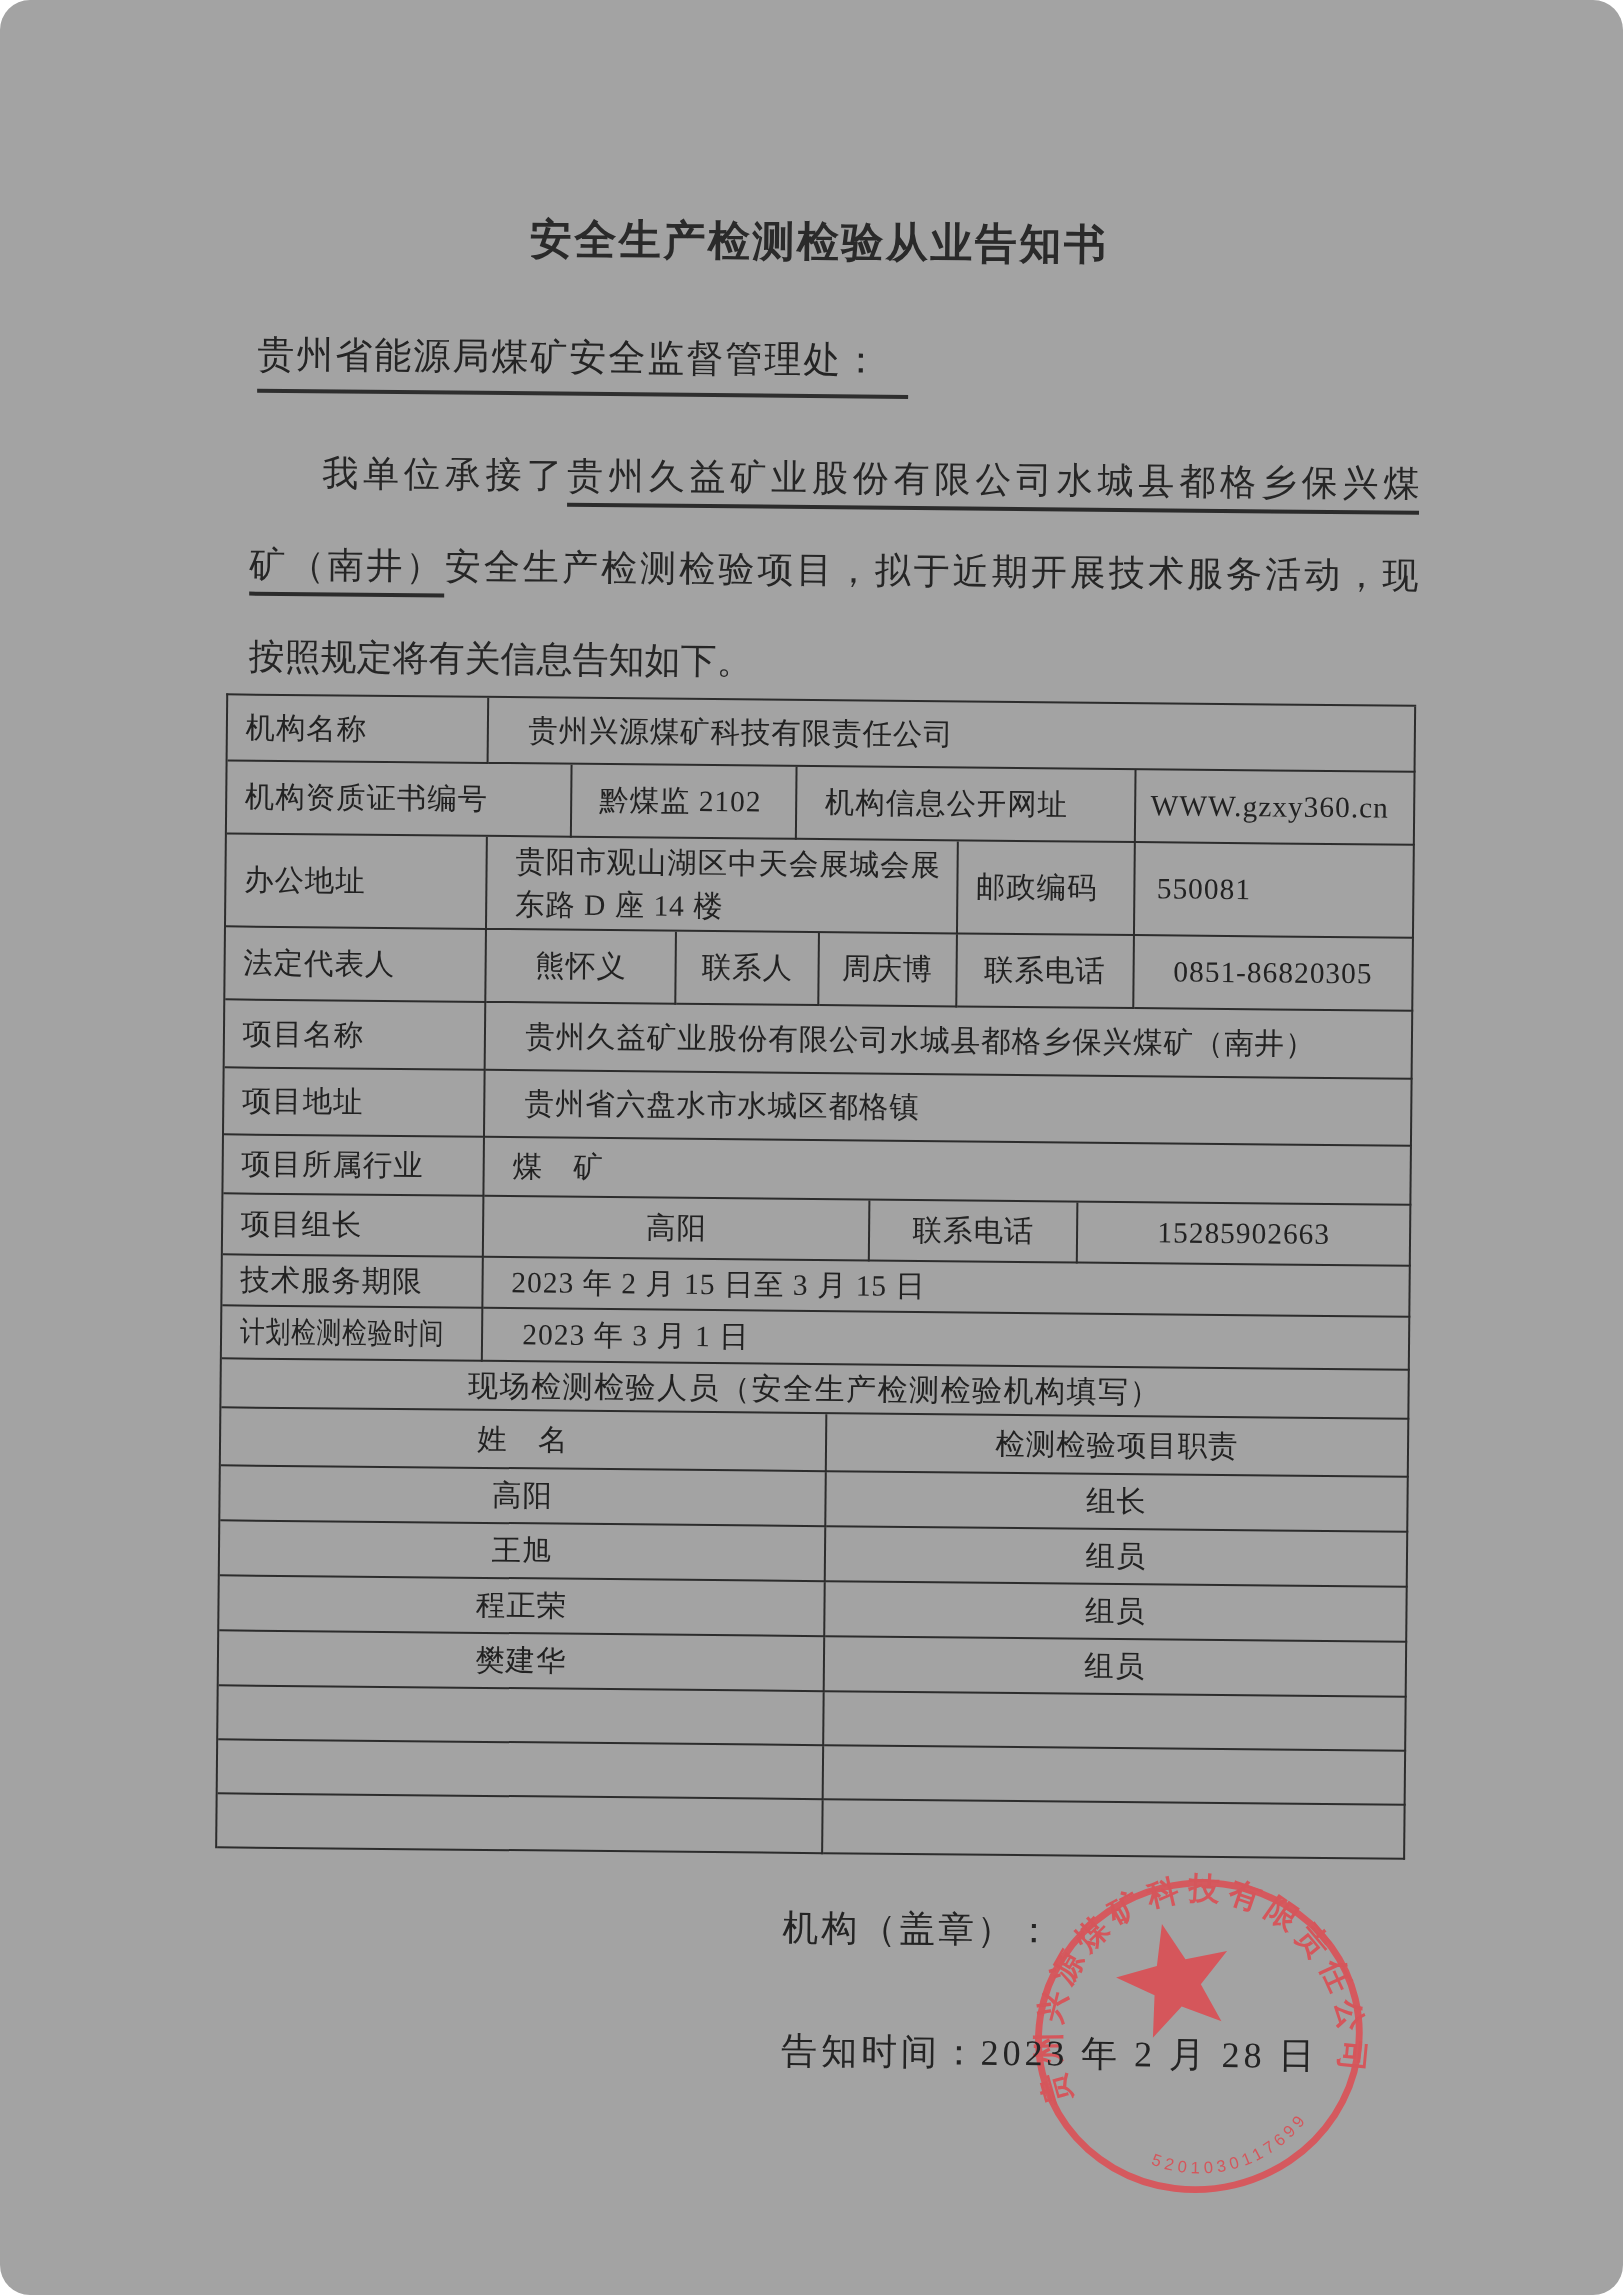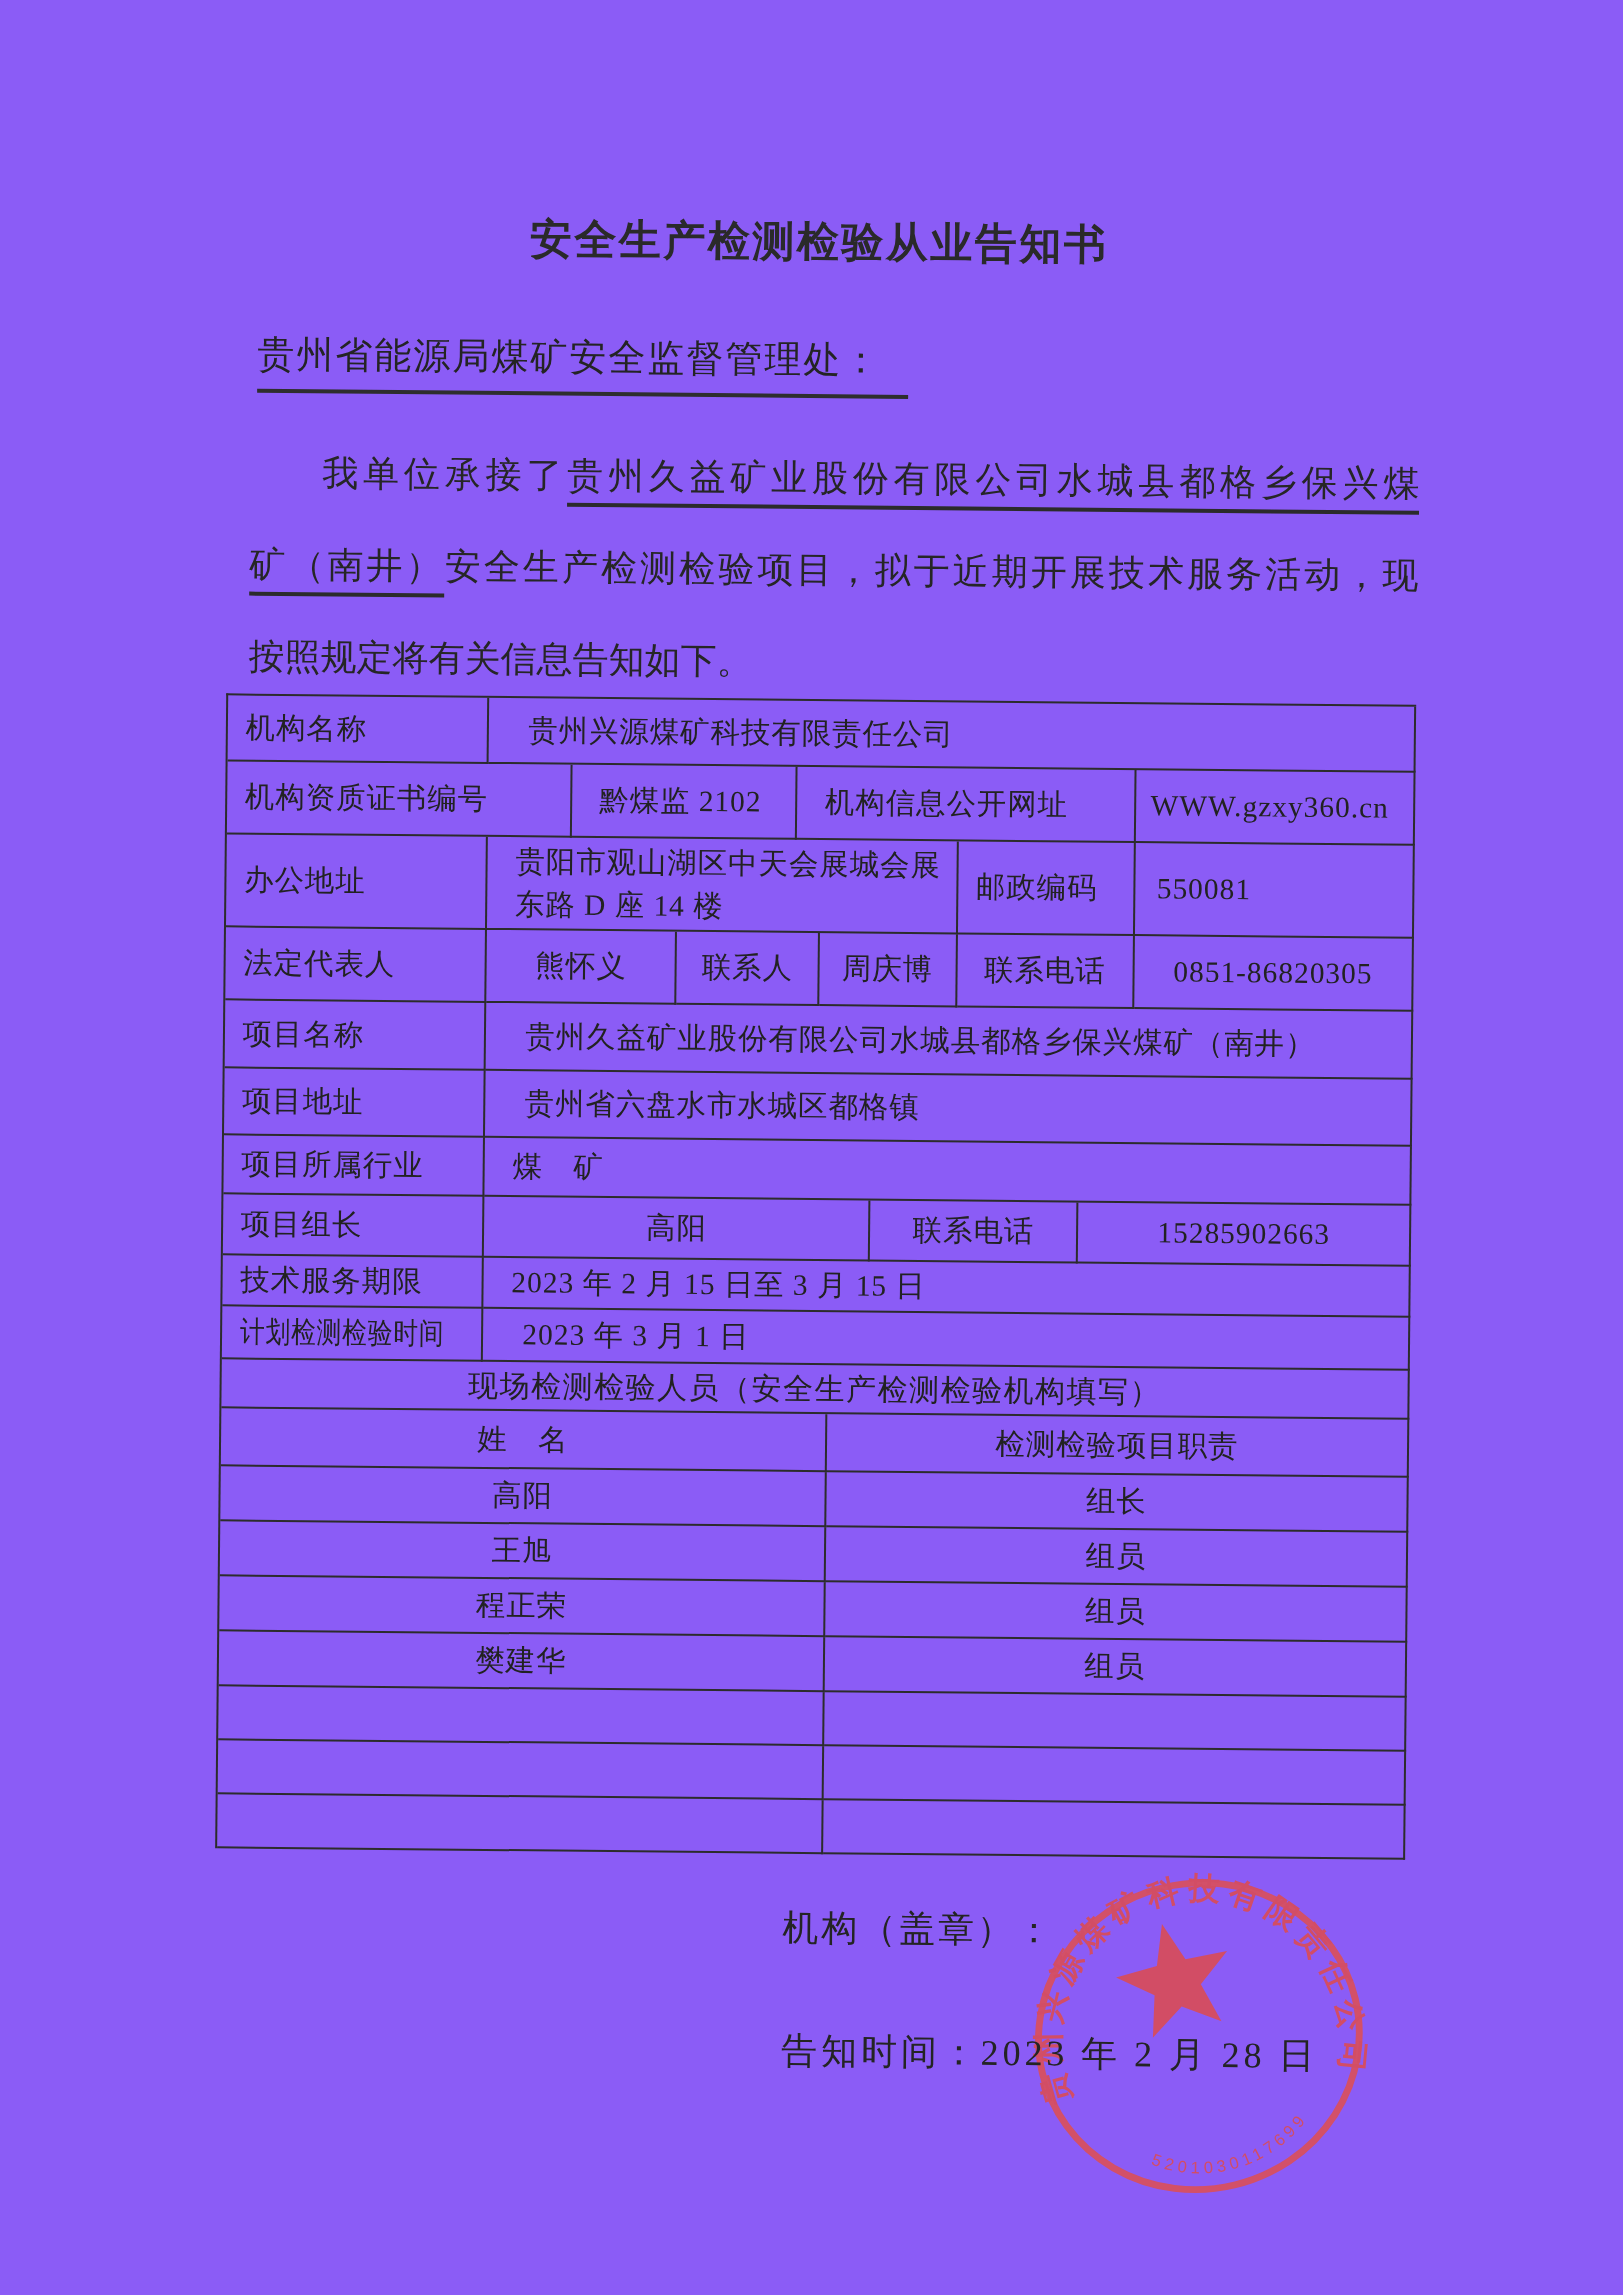--- a/index.html
+++ b/index.html
@@ -3,21 +3,21 @@
 <meta charset="utf-8">
 <style>
   * { margin: 0; padding: 0; box-sizing: border-box; }
   html, body { background: #ffffff; }
   body {
     width: 1623px; height: 2295px;
     position: relative; overflow: hidden;
     font-family: "Liberation Serif", "DejaVu Serif", serif;
     color: #242424;
   }
-  .page { position: absolute; inset: 0; background: #8b5cf6; }
+  .page { position: absolute; inset: 0; background: #a3a3a3; border-radius: 30px; }
   .tilt { position: absolute; inset: 0; transform: rotate(0.55deg); transform-origin: 50% 45%; }
 
   .doc-title {
     position: absolute; left: 0; top: 214px; width: 100%;
     text-align: center; font-size: 42px; font-weight: 700;
     font-family: "Liberation Sans", "DejaVu Sans", sans-serif;
     letter-spacing: 2.5px; color: #2a2a2a;
   }
 
   .addressee {

